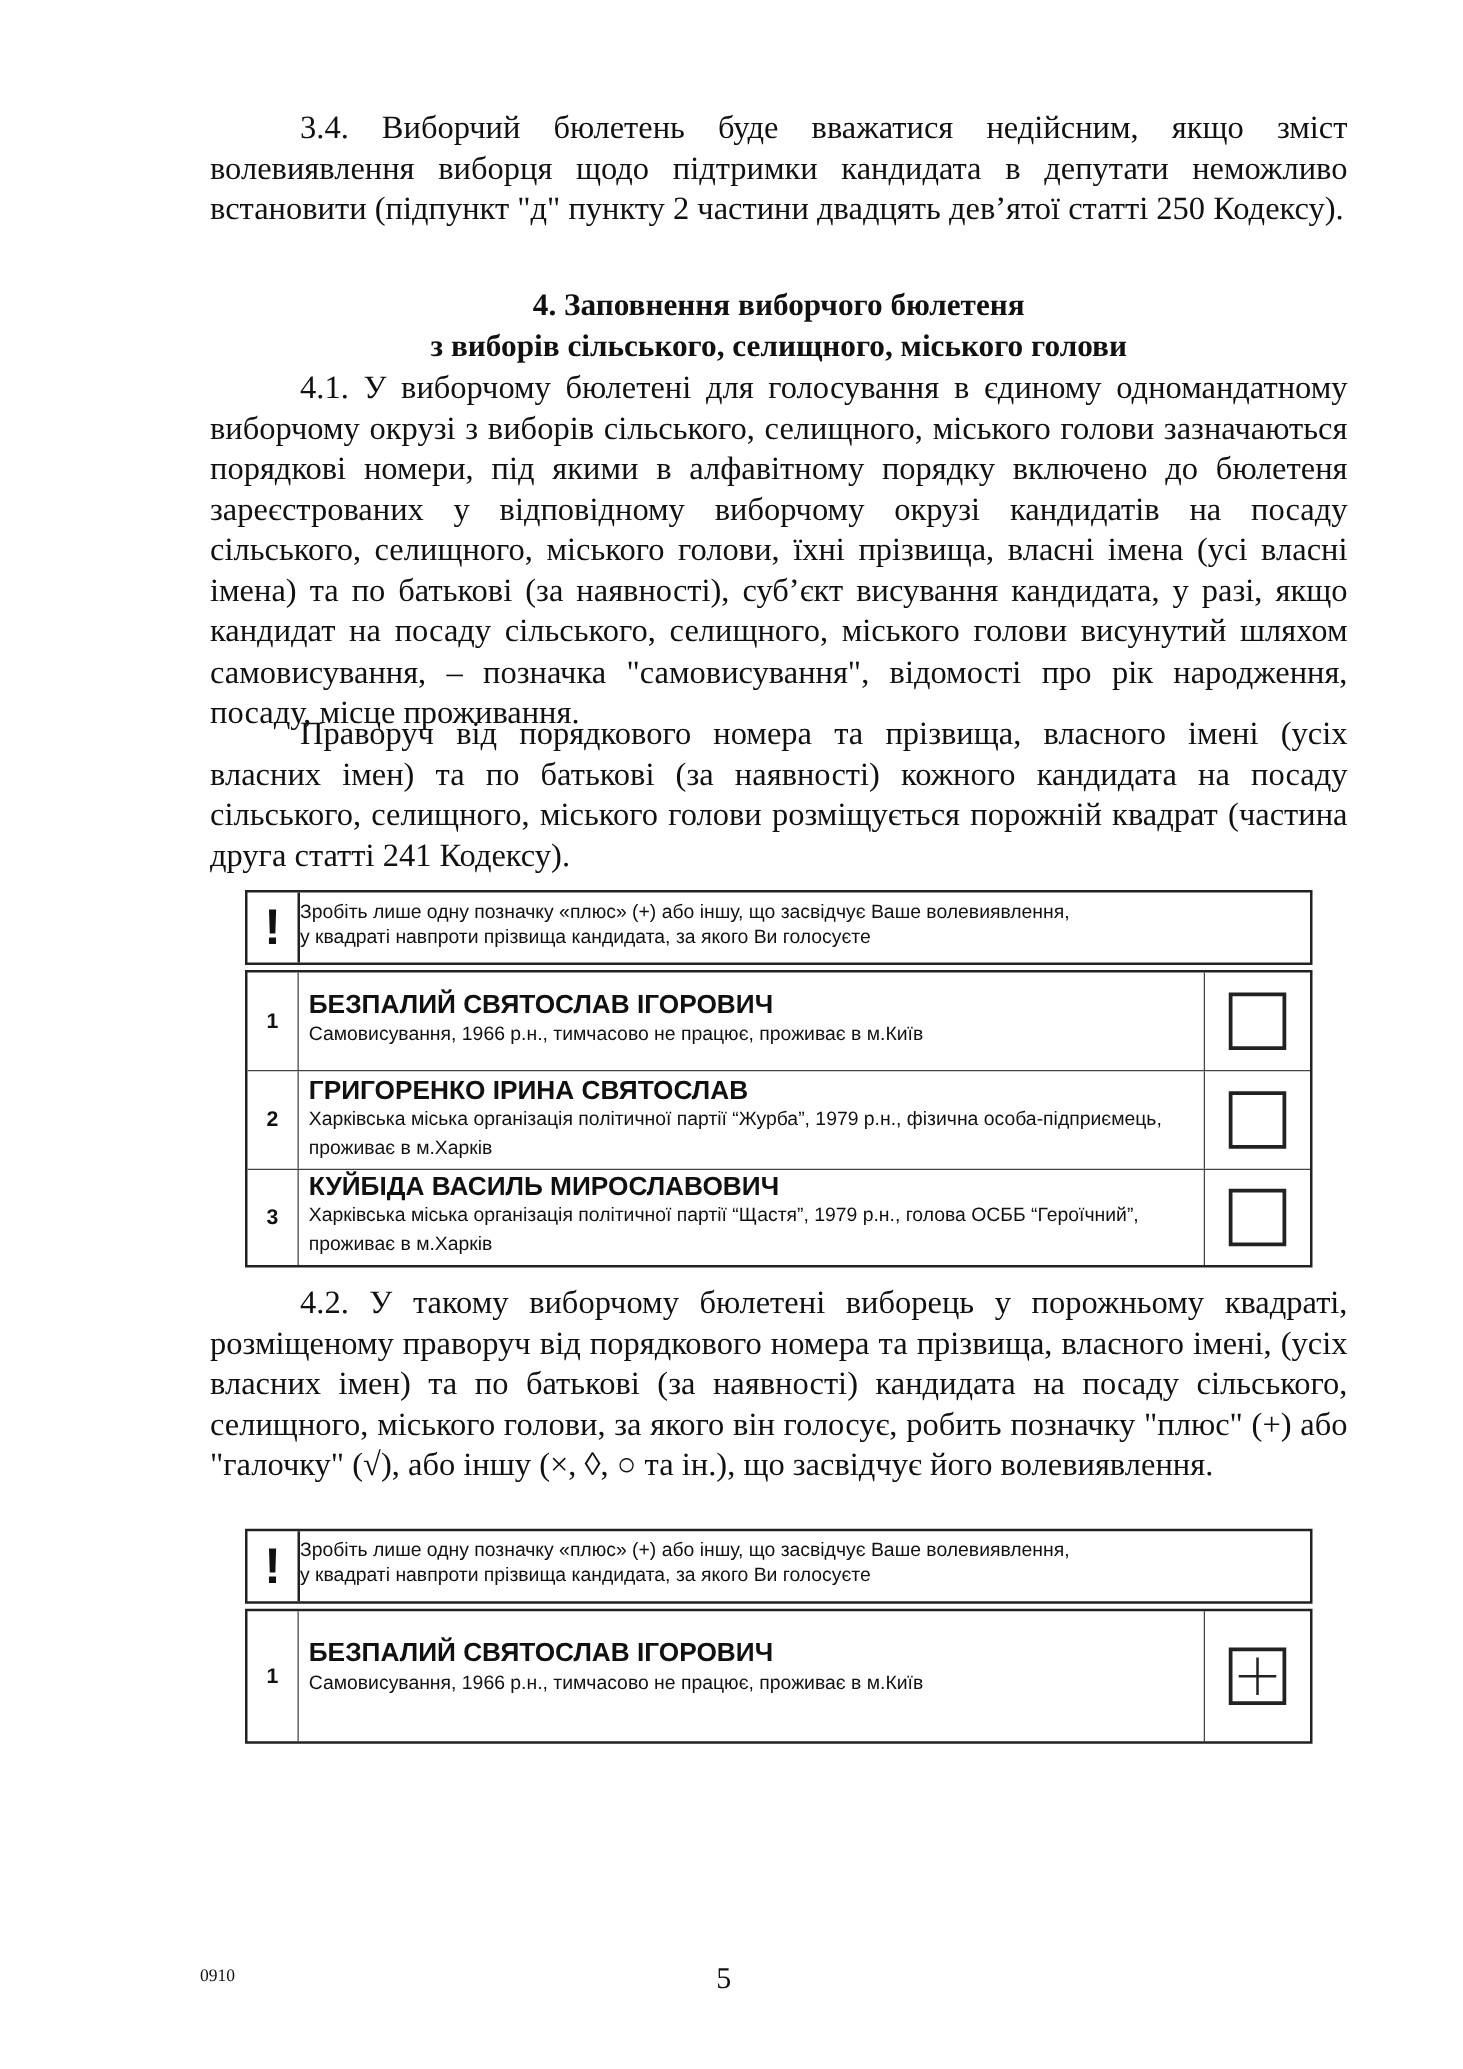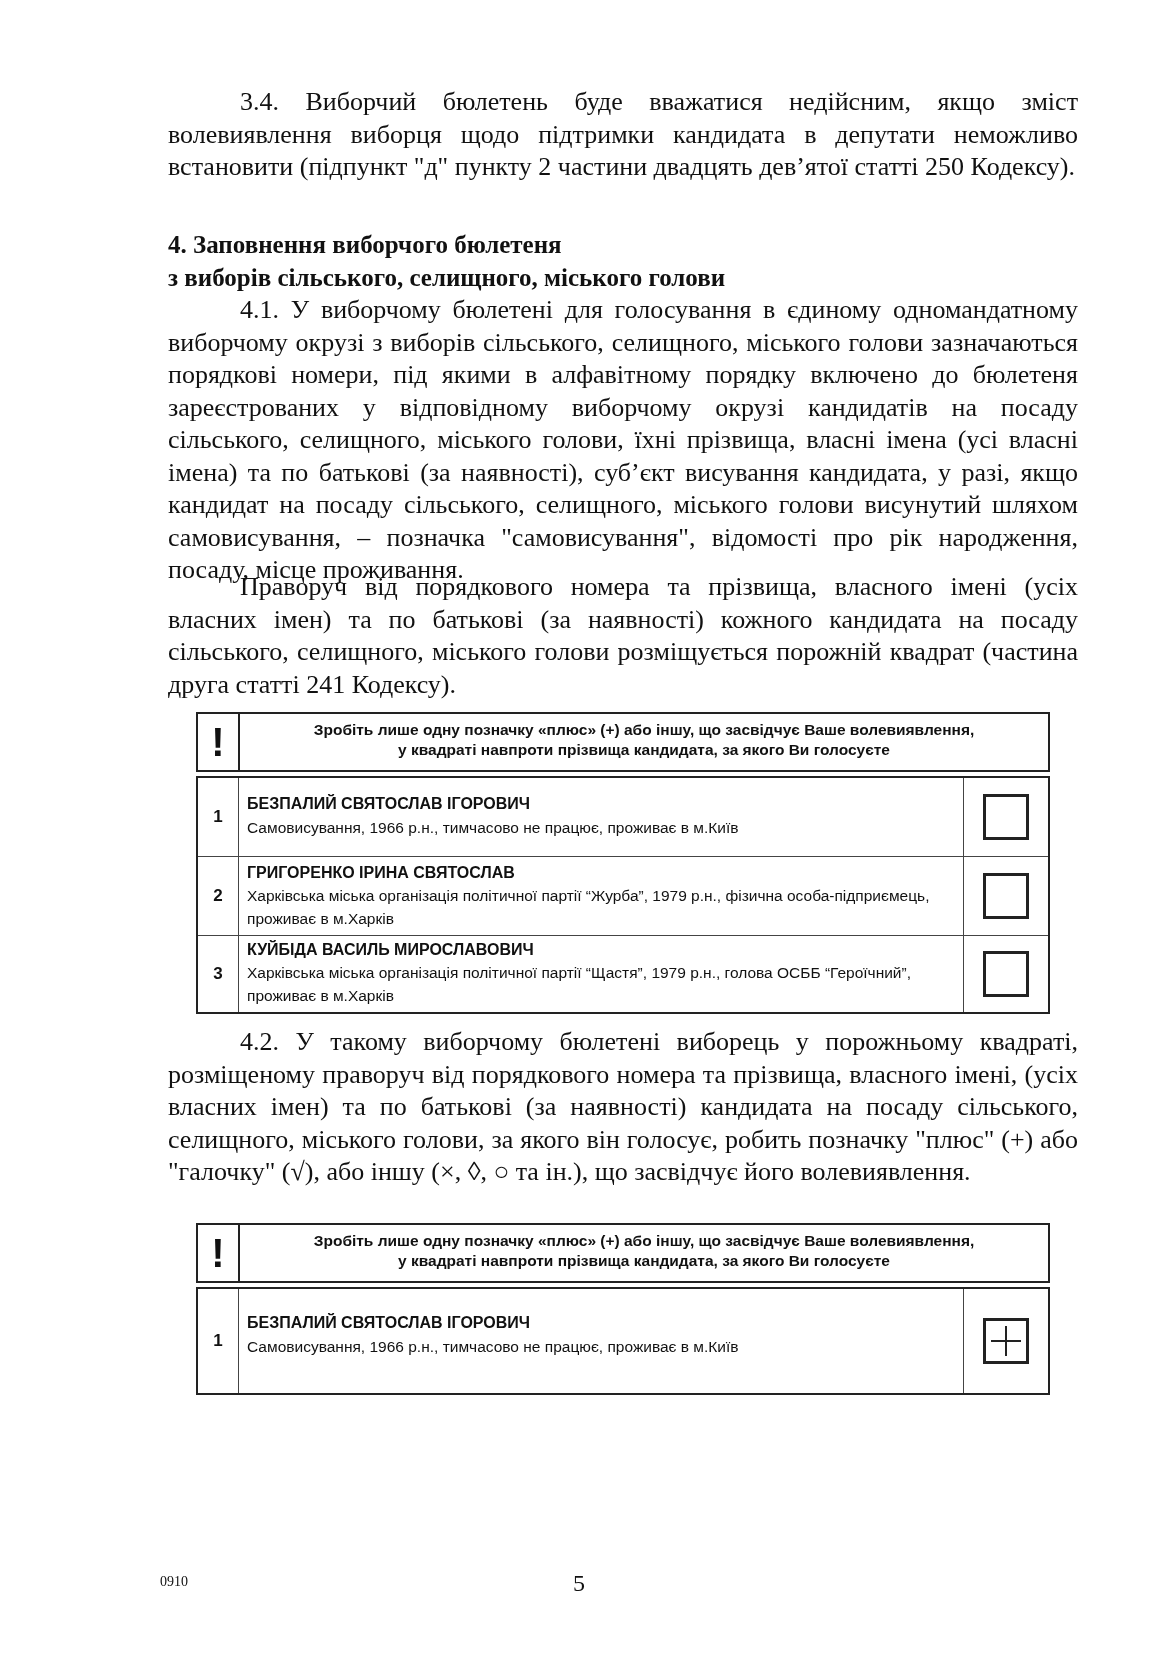--- a/index.html
+++ b/index.html
@@ -3,33 +3,33 @@
   <meta charset="utf-8">
   <style>
     html, body { margin: 0; padding: 0; background: #ffffff; }
     body { width: 1170px; height: 1655px; position: relative; overflow: hidden; color: #111; }
     .serif { font-family: "Liberation Serif", "DejaVu Serif", serif; }
     .sans { font-family: "Liberation Sans", "DejaVu Sans", sans-serif; }
     .page { position: absolute; left: 0; top: 0; width: 1170px; height: 1456px; }
 
     .para { position: absolute; left: 168px; width: 910px; font-size: 26px; line-height: 32.5px; text-align: justify; }
     .para .indent { display: inline-block; width: 72px; }
-    .heading { position: absolute; left: 168px; width: 910px; font-weight: bold; font-size: 25px; line-height: 33px; }
+    .heading { position: absolute; left: 168px; width: 910px; text-align: center; font-weight: bold; font-size: 25px; line-height: 33px; }
 
     
     .ballot { position: absolute; left: 196px; width: 854px; border-collapse: collapse; }
     .ballot-head { position: relative; border: 2px solid #222; height: 56px; display: flex; }
     .ballot-head .excl { width: 40px; border-right: 2px solid #222; display: flex; align-items: center; justify-content: center; font-size: 40px; font-weight: bold; }
-    .ballot-head .instr { flex: 1; text-align: center; font-weight: bold; font-size: 15.5px; line-height: 20px; padding-top: 6px; }
+    .ballot-head .instr { flex: 1; font-weight: normal; font-size: 15.5px; line-height: 20px; padding-top: 6px; }
     .ballot-rows { border: 2px solid #222; border-top: 2px solid #222; margin-top: 4px; }
     .row { display: flex; border-bottom: 1px solid #444; }
     .row:last-child { border-bottom: none; }
     .row .num { width: 40px; border-right: 1px solid #444; display: flex; align-items: center; justify-content: center; font-weight: bold; font-size: 17px; }
     .row .cand { flex: 1; padding: 8px 8px 6px 8px; border-right: 1px solid #444; font-size: 15.5px; line-height: 24px; }
-    .row .cand .name { font-weight: bold; font-size: 16px; }
+    .row .cand .name { font-weight: bold; font-size: 21px; }
     .row .box-cell { width: 84px; display: flex; align-items: center; justify-content: center; }
     .checkbox { width: 40px; height: 40px; border: 3px solid #222; position: relative; background: #fff; }
     .checkbox .plus-h { position: absolute; left: 5px; right: 5px; top: 19px; height: 2px; background: #222; }
     .checkbox .plus-v { position: absolute; top: 5px; bottom: 5px; left: 19px; width: 2px; background: #222; }
 
     .footer-code { position: absolute; left: 160px; top: 1574px; font-size: 14px; }
     .page-number { position: absolute; left: 573px; top: 1570px; font-size: 24px; }
   </style>
 </head>
 <body>

